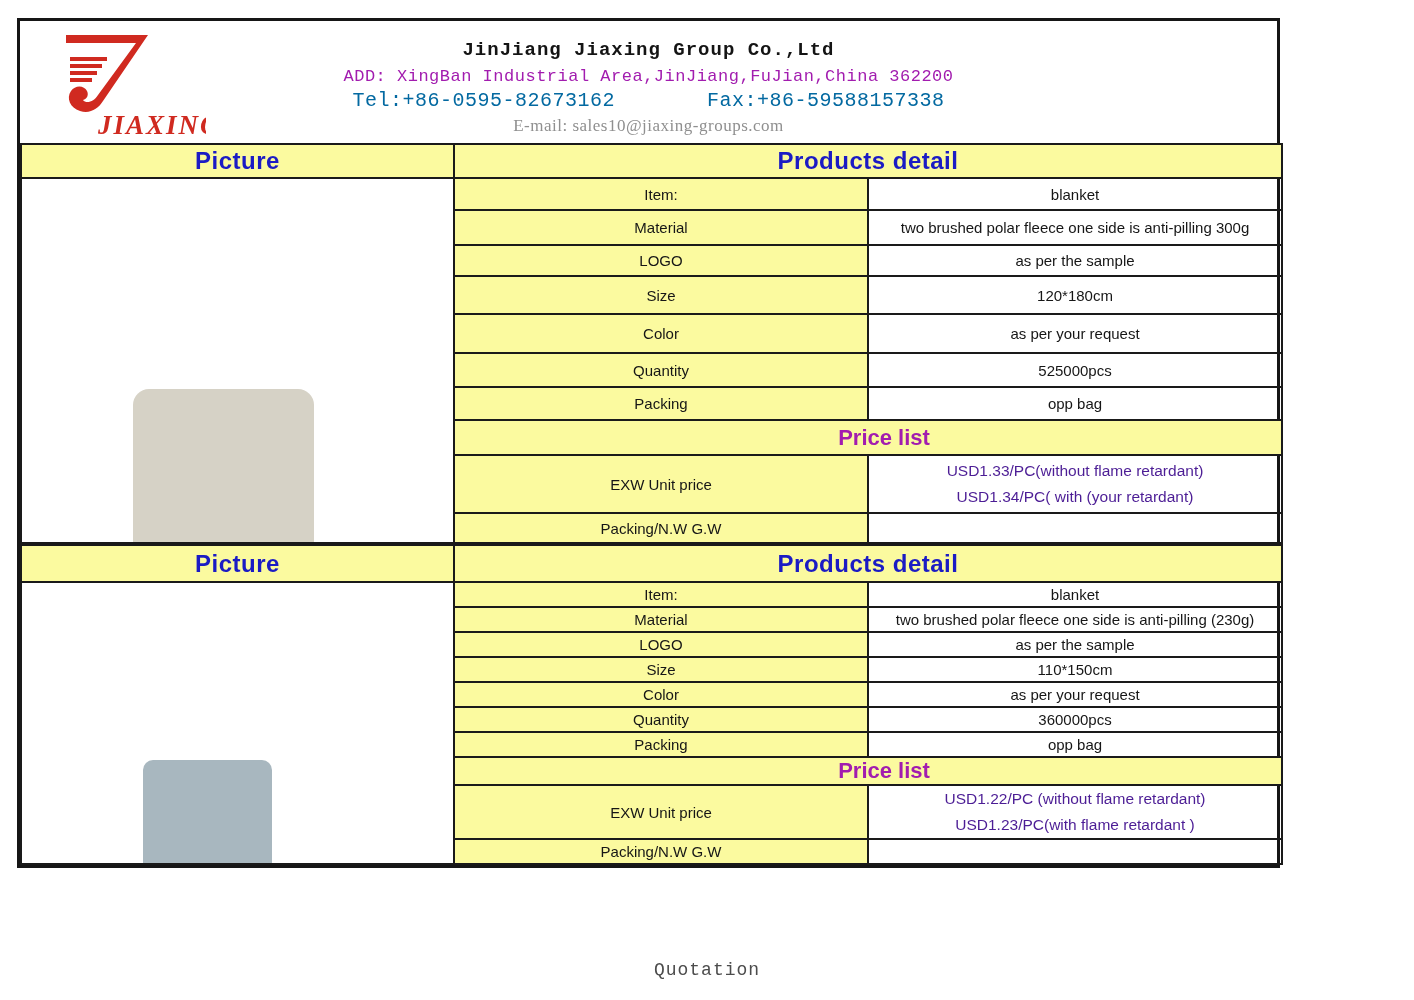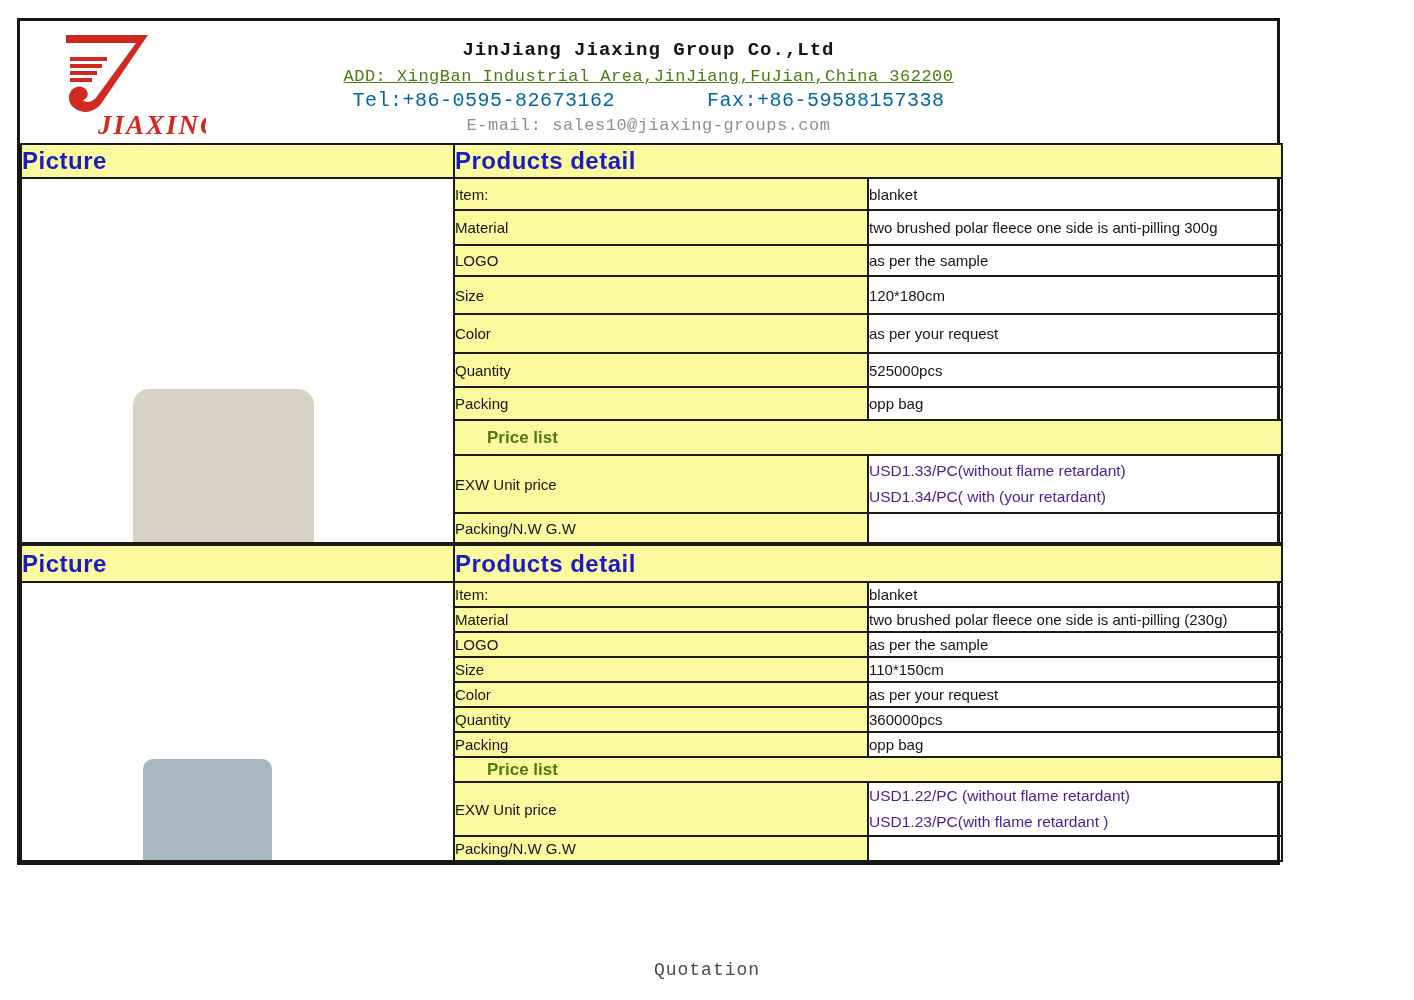--- a/index.html
+++ b/index.html
@@ -7,32 +7,32 @@
   .canvas { position:relative; width:1414px; height:1000px; background:#fff; overflow:hidden; }
 
   .page { position:absolute; left:17px; top:18px; width:1263px; border:3px solid #161616; background:#fff; }
 
   
   .co-header { position:relative; height:122px; background:#fff; }
   .logo-wrap { position:absolute; left:26px; top:12px; width:160px; height:108px; }
   .co-lines { position:absolute; left:0; top:15px; width:100%; text-align:center;
               font-family:"Liberation Mono", monospace; }
   .co-name { font-size:19px; font-weight:bold; color:#141414; letter-spacing:1px; line-height:28px; }
-  .co-addr { font-size:17px; color:#4d7c0f; line-height:25px; letter-spacing:0.5px;text-decoration:underline; }
+  .co-addr { font-size:17px; color:#a21caf; line-height:25px; letter-spacing:0.5px; }
   .co-telfax { font-size:20px; color:#0369a1; line-height:24px; letter-spacing:0.5px; }
   .co-telfax .gap { display:inline-block; width:92px; }
-  .co-mail { font-size:17px; color:#8f8f8f; line-height:25px; letter-spacing:0.5px; }
+  .co-mail { font-size:17px; color:#8f8f8f; line-height:25px; letter-spacing:0.5px;font-family:Liberation Serif, serif; }
 
   
   table { border-collapse:collapse; table-layout:fixed; width:1263px; }
-  td { border:2px solid #1a1a1a; text-align:left; vertical-align:middle;
+  td { border:2px solid #1a1a1a; text-align:center; vertical-align:middle;
        font-size:15px; color:#161616; overflow:hidden; }
   .yellow { background:#fbfa9f; }
   .sec-hdr { color:#1b1bc4; font-weight:bold; font-size:24px; letter-spacing:0.5px; }
-  .price-hdr { color:#4d7c0f; font-weight:bold; font-size:17px;padding-left:32px; }
+  .price-hdr { color:#a21caf; font-weight:bold; font-size:22px;padding-left:32px; }
   .lbl { background:#fbfa9f; }
   .col-pic { width:433px; }
   .col-lbl { width:152px; }
   .col-val { width:678px; }
   .red-price { color:#4c1d95; font-size:15.5px; line-height:26px; }
   .t1 tr.h34{height:34px} .t1 tr.h32{height:32px} .t1 tr.h35{height:35px} .t1 tr.h31{height:31px}
   .t1 tr.h38{height:38px} .t1 tr.h39{height:39px} .t1 tr.h33{height:33px} .t1 tr.h58{height:58px}
   .t1 tr.h30{height:30px}
   .t2 tr.h37{height:37px} .t2 tr.h25{height:25px} .t2 tr.h50{height:50px}
 

